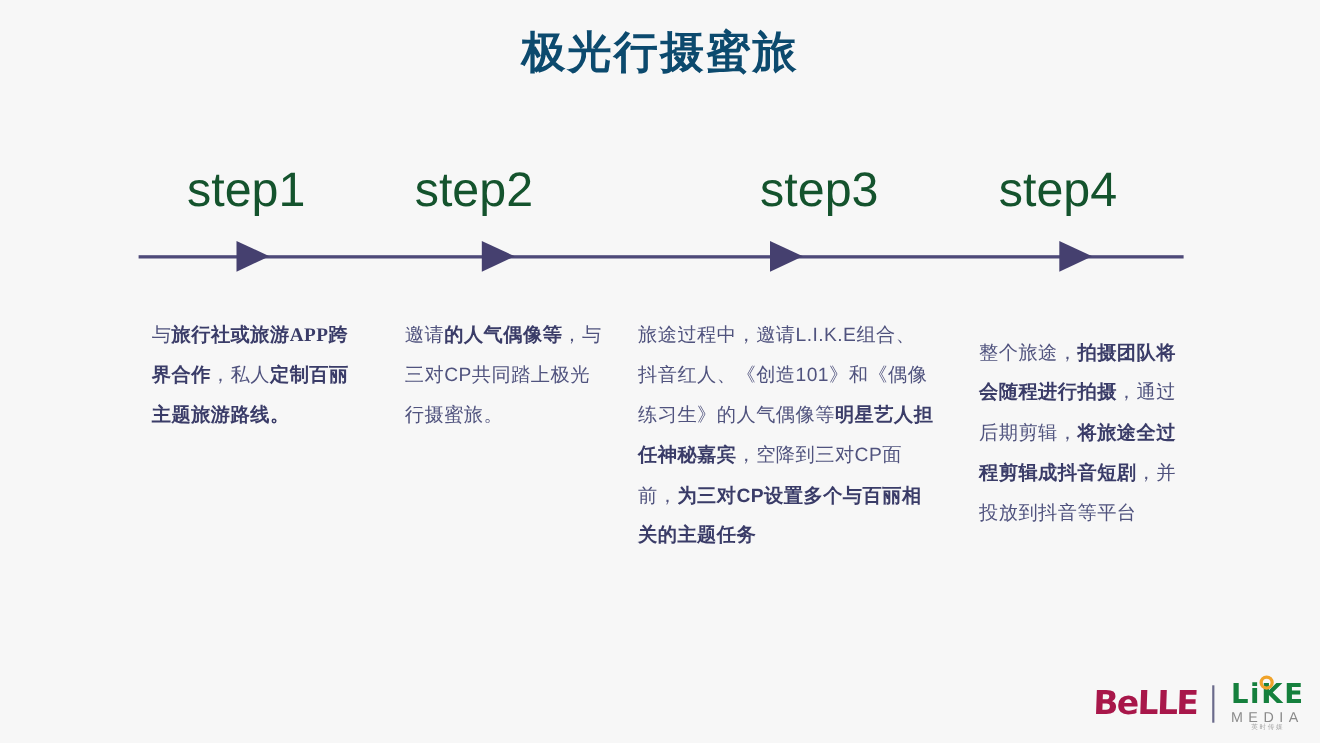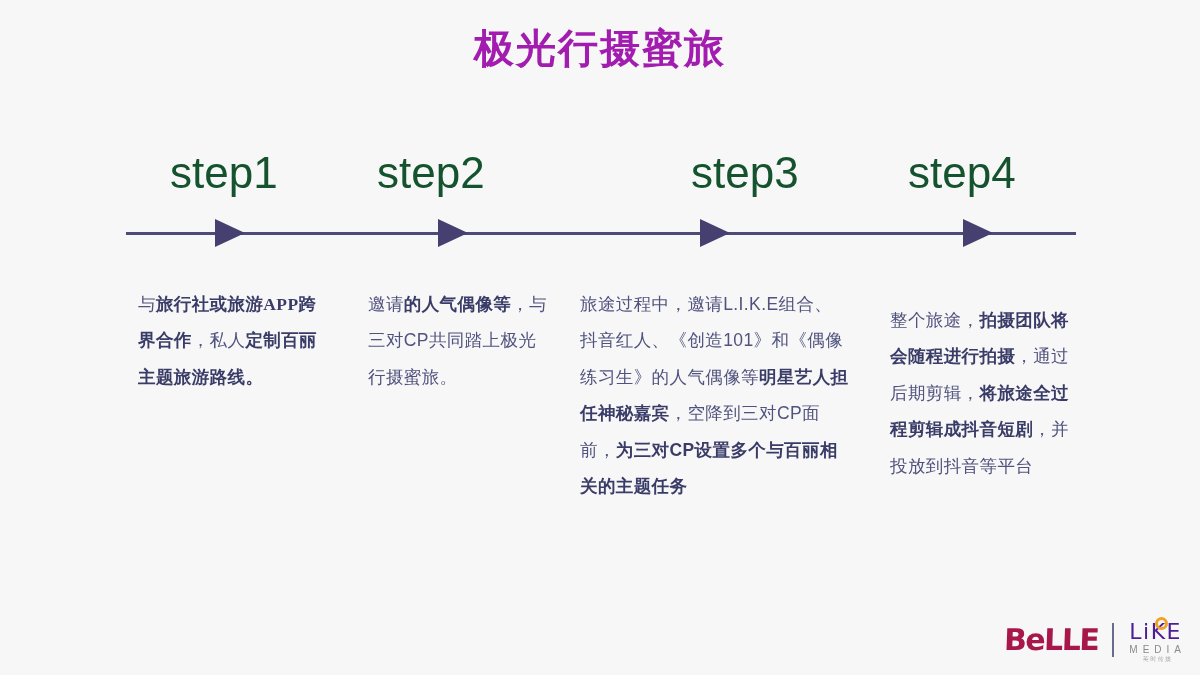--- a/index.html
+++ b/index.html
@@ -25,21 +25,21 @@
   
   .title {
     position: absolute;
     top: 24px;
     left: 0;
     width: 1200px;
     text-align: center;
     font-size: 40px;
     font-weight: bold;
     letter-spacing: 2px;
-    color: #a21caf;
+    color: #0c4a6e;
     line-height: 1.2;
   }
 
   
   .timeline {
     position: absolute;
     left: 126px;
     top: 232px;
     width: 950px;
     height: 2px;
@@ -112,43 +112,42 @@
     height: 34px;
     background: #6b6b8c;
     margin-right: 15px;
   }
   .like-logo {
     position: relative;
     line-height: 1;
     padding-top: 2px;
   }
   .like-word {
-    font-size: 22px;
-    font-weight: normal;
-    color: #4c1d95;
+    font-size: 25px;
+    font-weight: bold;
+    color: #15803d;
     letter-spacing: 1.5px;
     font-family: "DejaVu Sans", sans-serif;
     display: block;
   }
   .like-ring {
     position: absolute;
     left: 26px;
     top: -2px;
     width: 13px;
     height: 13px;
     border-radius: 50%;
     border: 3.5px solid #f0a32a;
     box-sizing: border-box;
   }
   .like-sub {
     display: block;
-    font-size: 10px;
+    font-size: 13px;
     letter-spacing: 5px;
     color: #8a8a8a;
-    text-align: center;
     margin-top: 2px;
   }
   .like-sub2 {
     display: block;
     font-size: 6px;
     letter-spacing: 1.5px;
     color: #a8a8a8;
     text-align: center;
     margin-top: 1px;
   }

